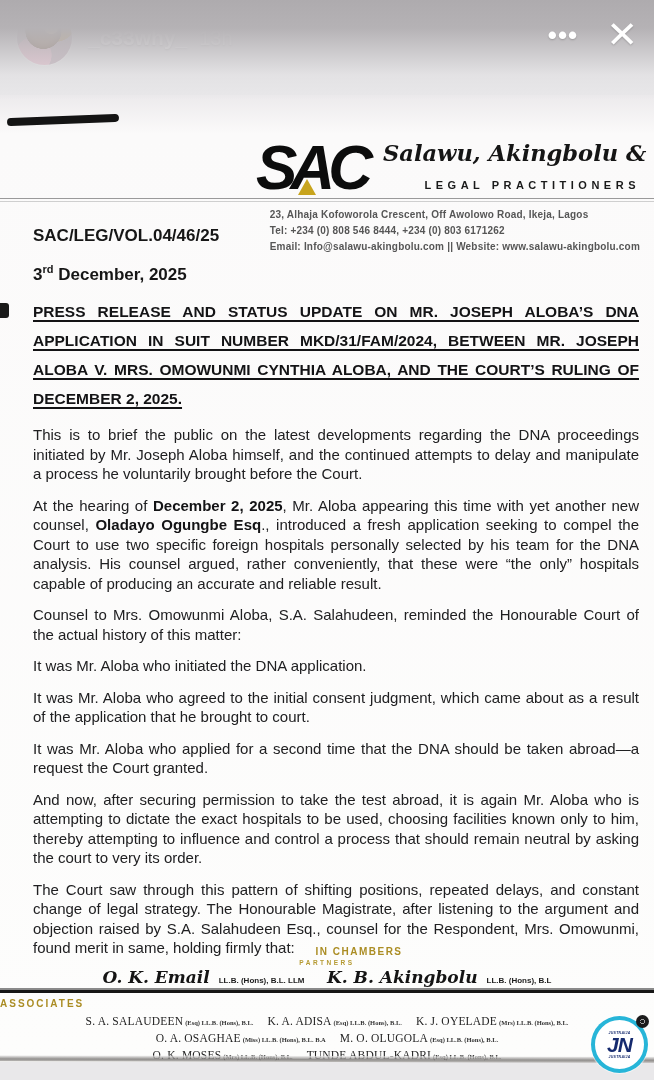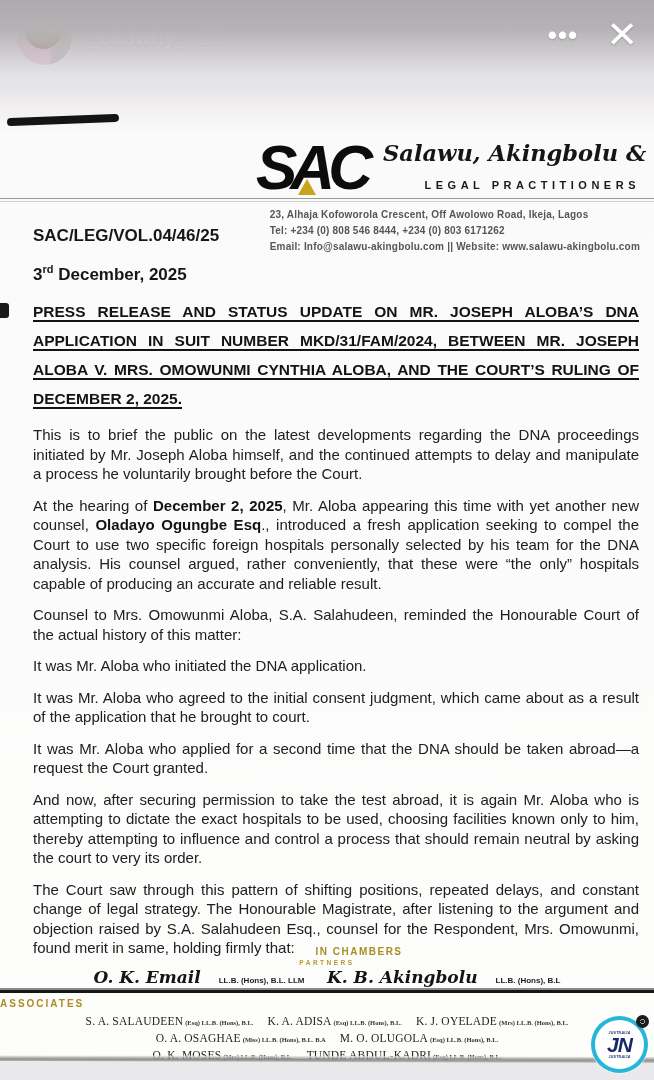--- a/index.html
+++ b/index.html
@@ -99,21 +99,21 @@
     color:#b59a33;font-size:6.5px;font-weight:bold;letter-spacing:2.5px;
   }
   .partners-line{
     position:absolute;top:872px;left:0;width:654px;text-align:center;white-space:nowrap;
   }
   .partner{display:inline-block;margin:0 9px;}
   .partner-name{
     font-family:"DejaVu Serif",serif;font-style:italic;font-weight:bold;
     font-size:17px;color:#141414;
   }
-  .partner-creds{font-size:8px;font-weight:bold;color:#1c1c1c;margin-left:18px;}
+  .partner-creds{font-size:8px;font-weight:bold;color:#1c1c1c;margin-left:9px;}
   .footer-rule{position:absolute;top:895px;left:0;width:654px;height:3px;background:#161616;box-shadow:0 -2px 0 #8a8a8a;}
   .associates-label{
     position:absolute;top:903px;left:0;width:570px;text-align:left;
     color:#ab8d24;font-size:10px;font-weight:bold;letter-spacing:2px;
   }
   .assoc-line{
     position:absolute;left:0;width:654px;text-align:center;white-space:nowrap;
     font-family:"Liberation Serif",serif;color:#242424;
   }
   .assoc-line.l1{top:916px;} .assoc-line.l2{top:933px;} .assoc-line.l3{top:950px;}

